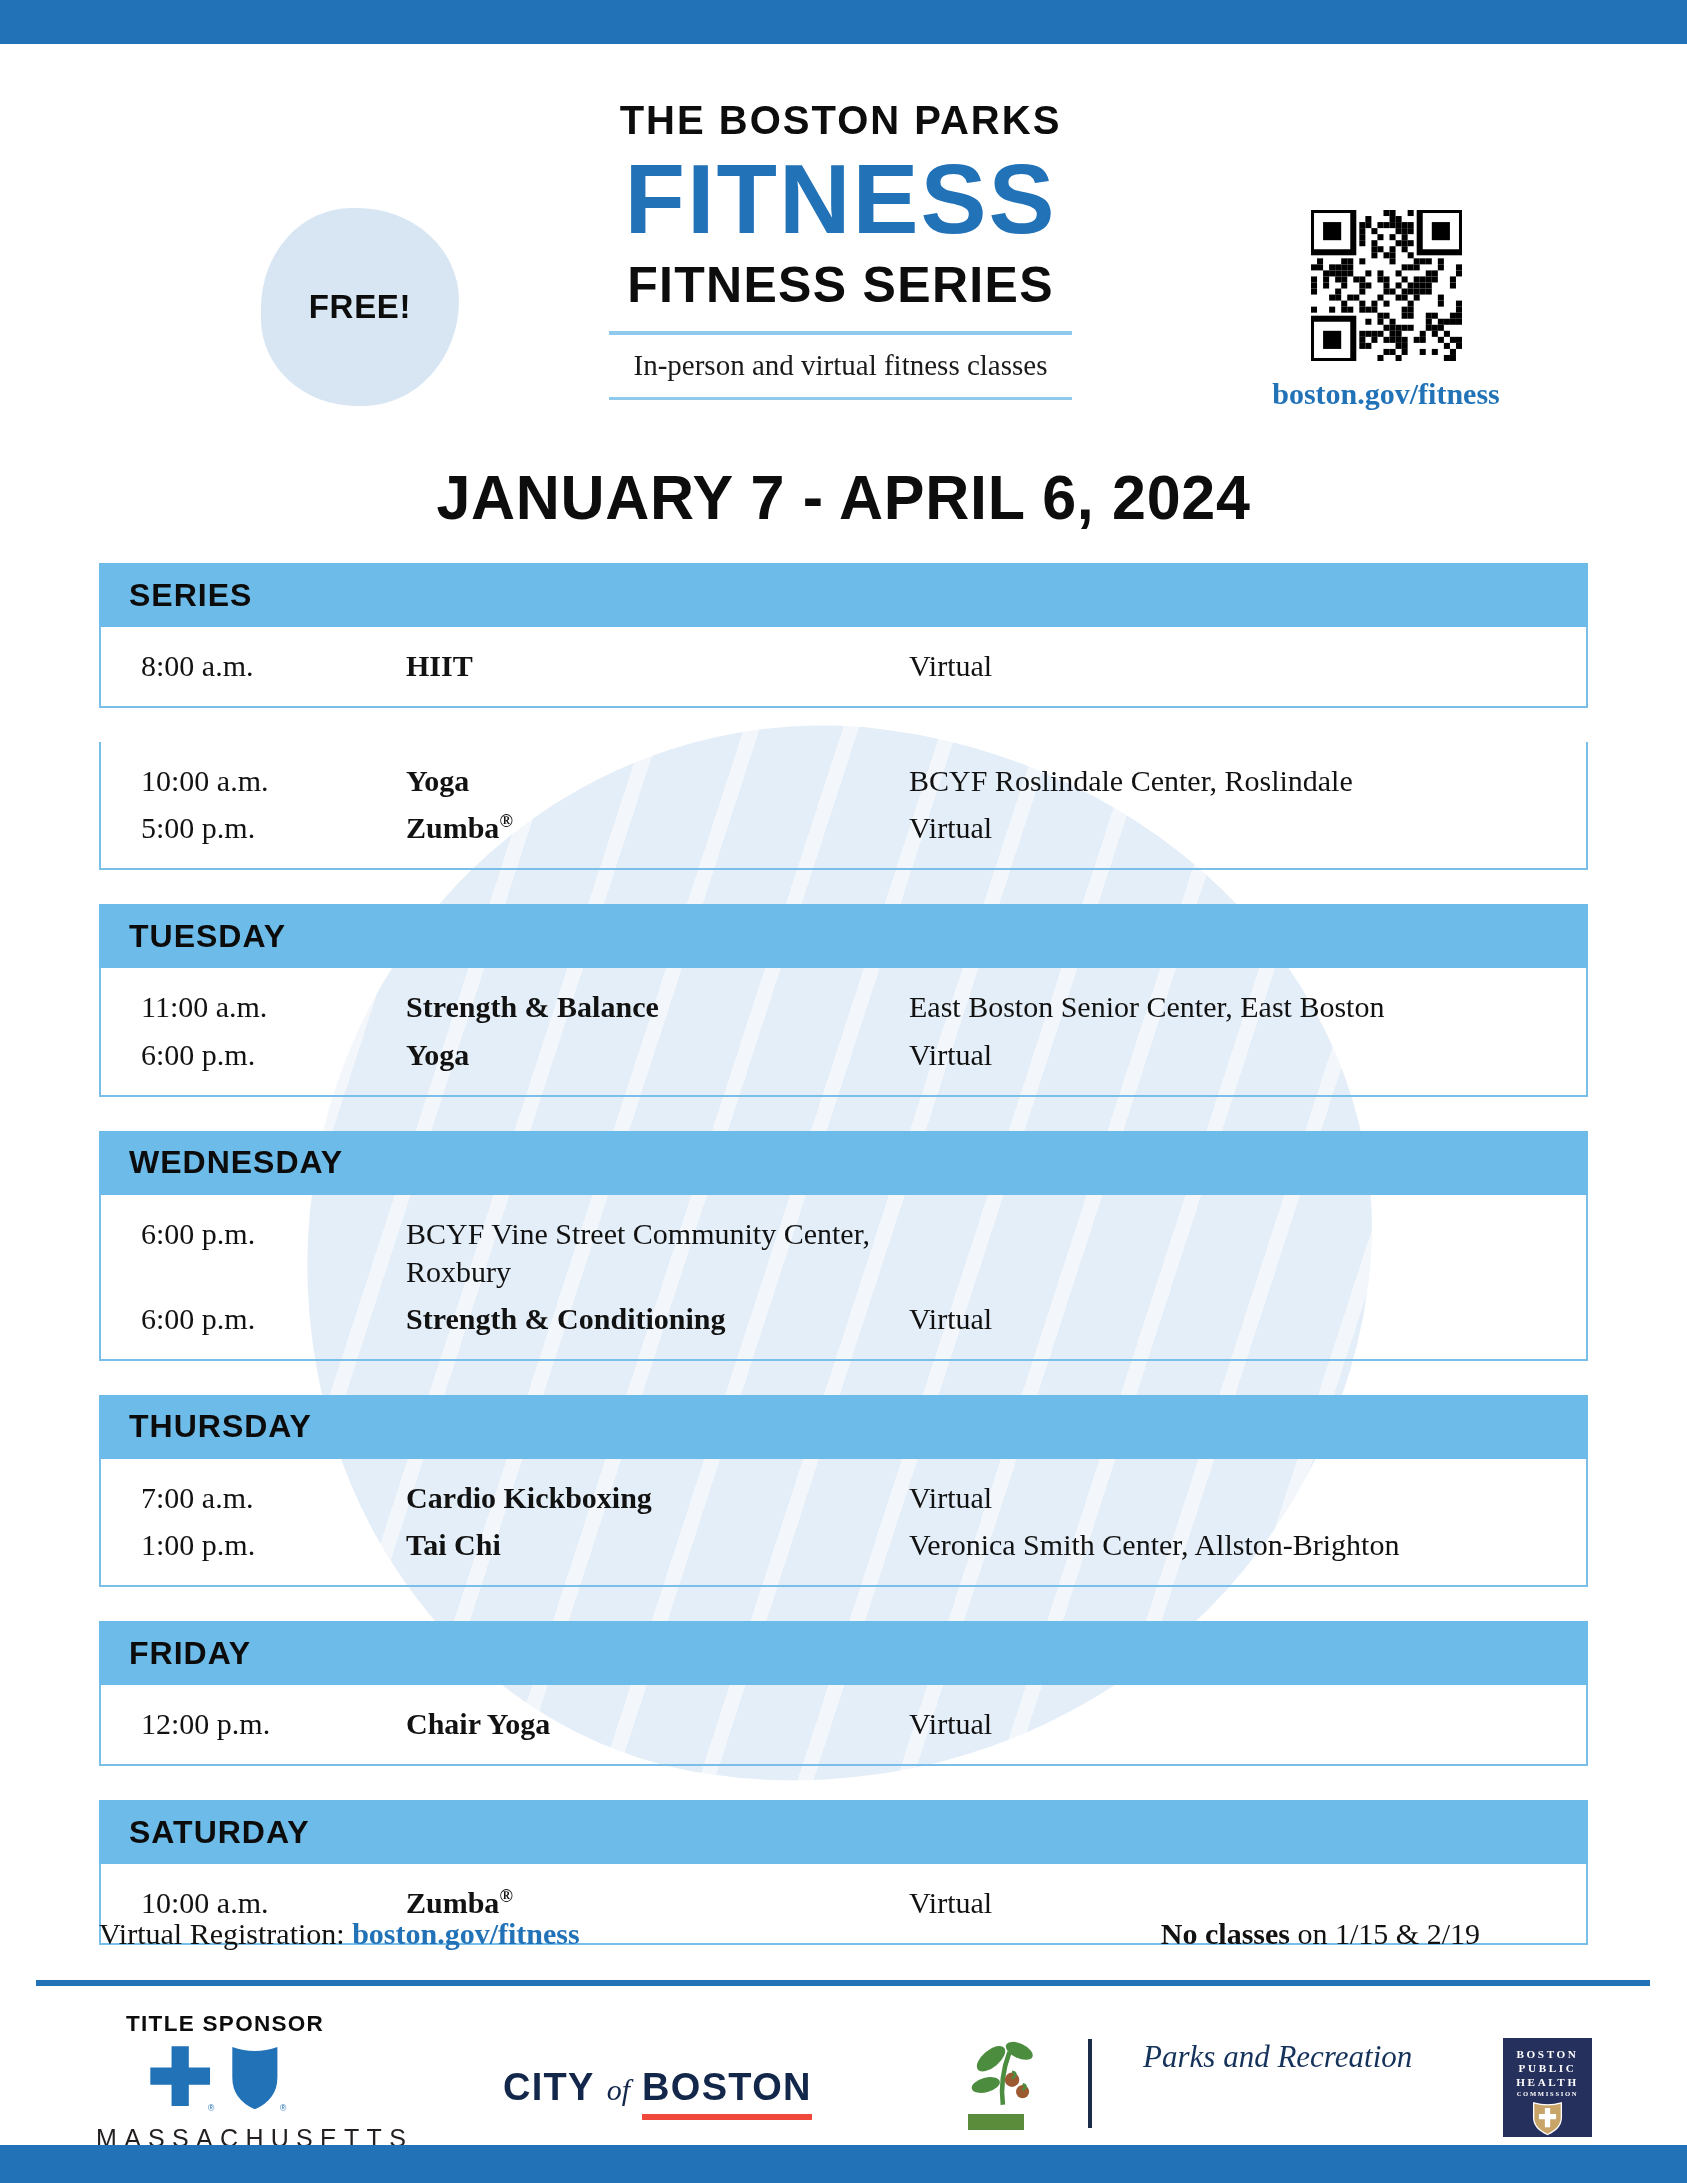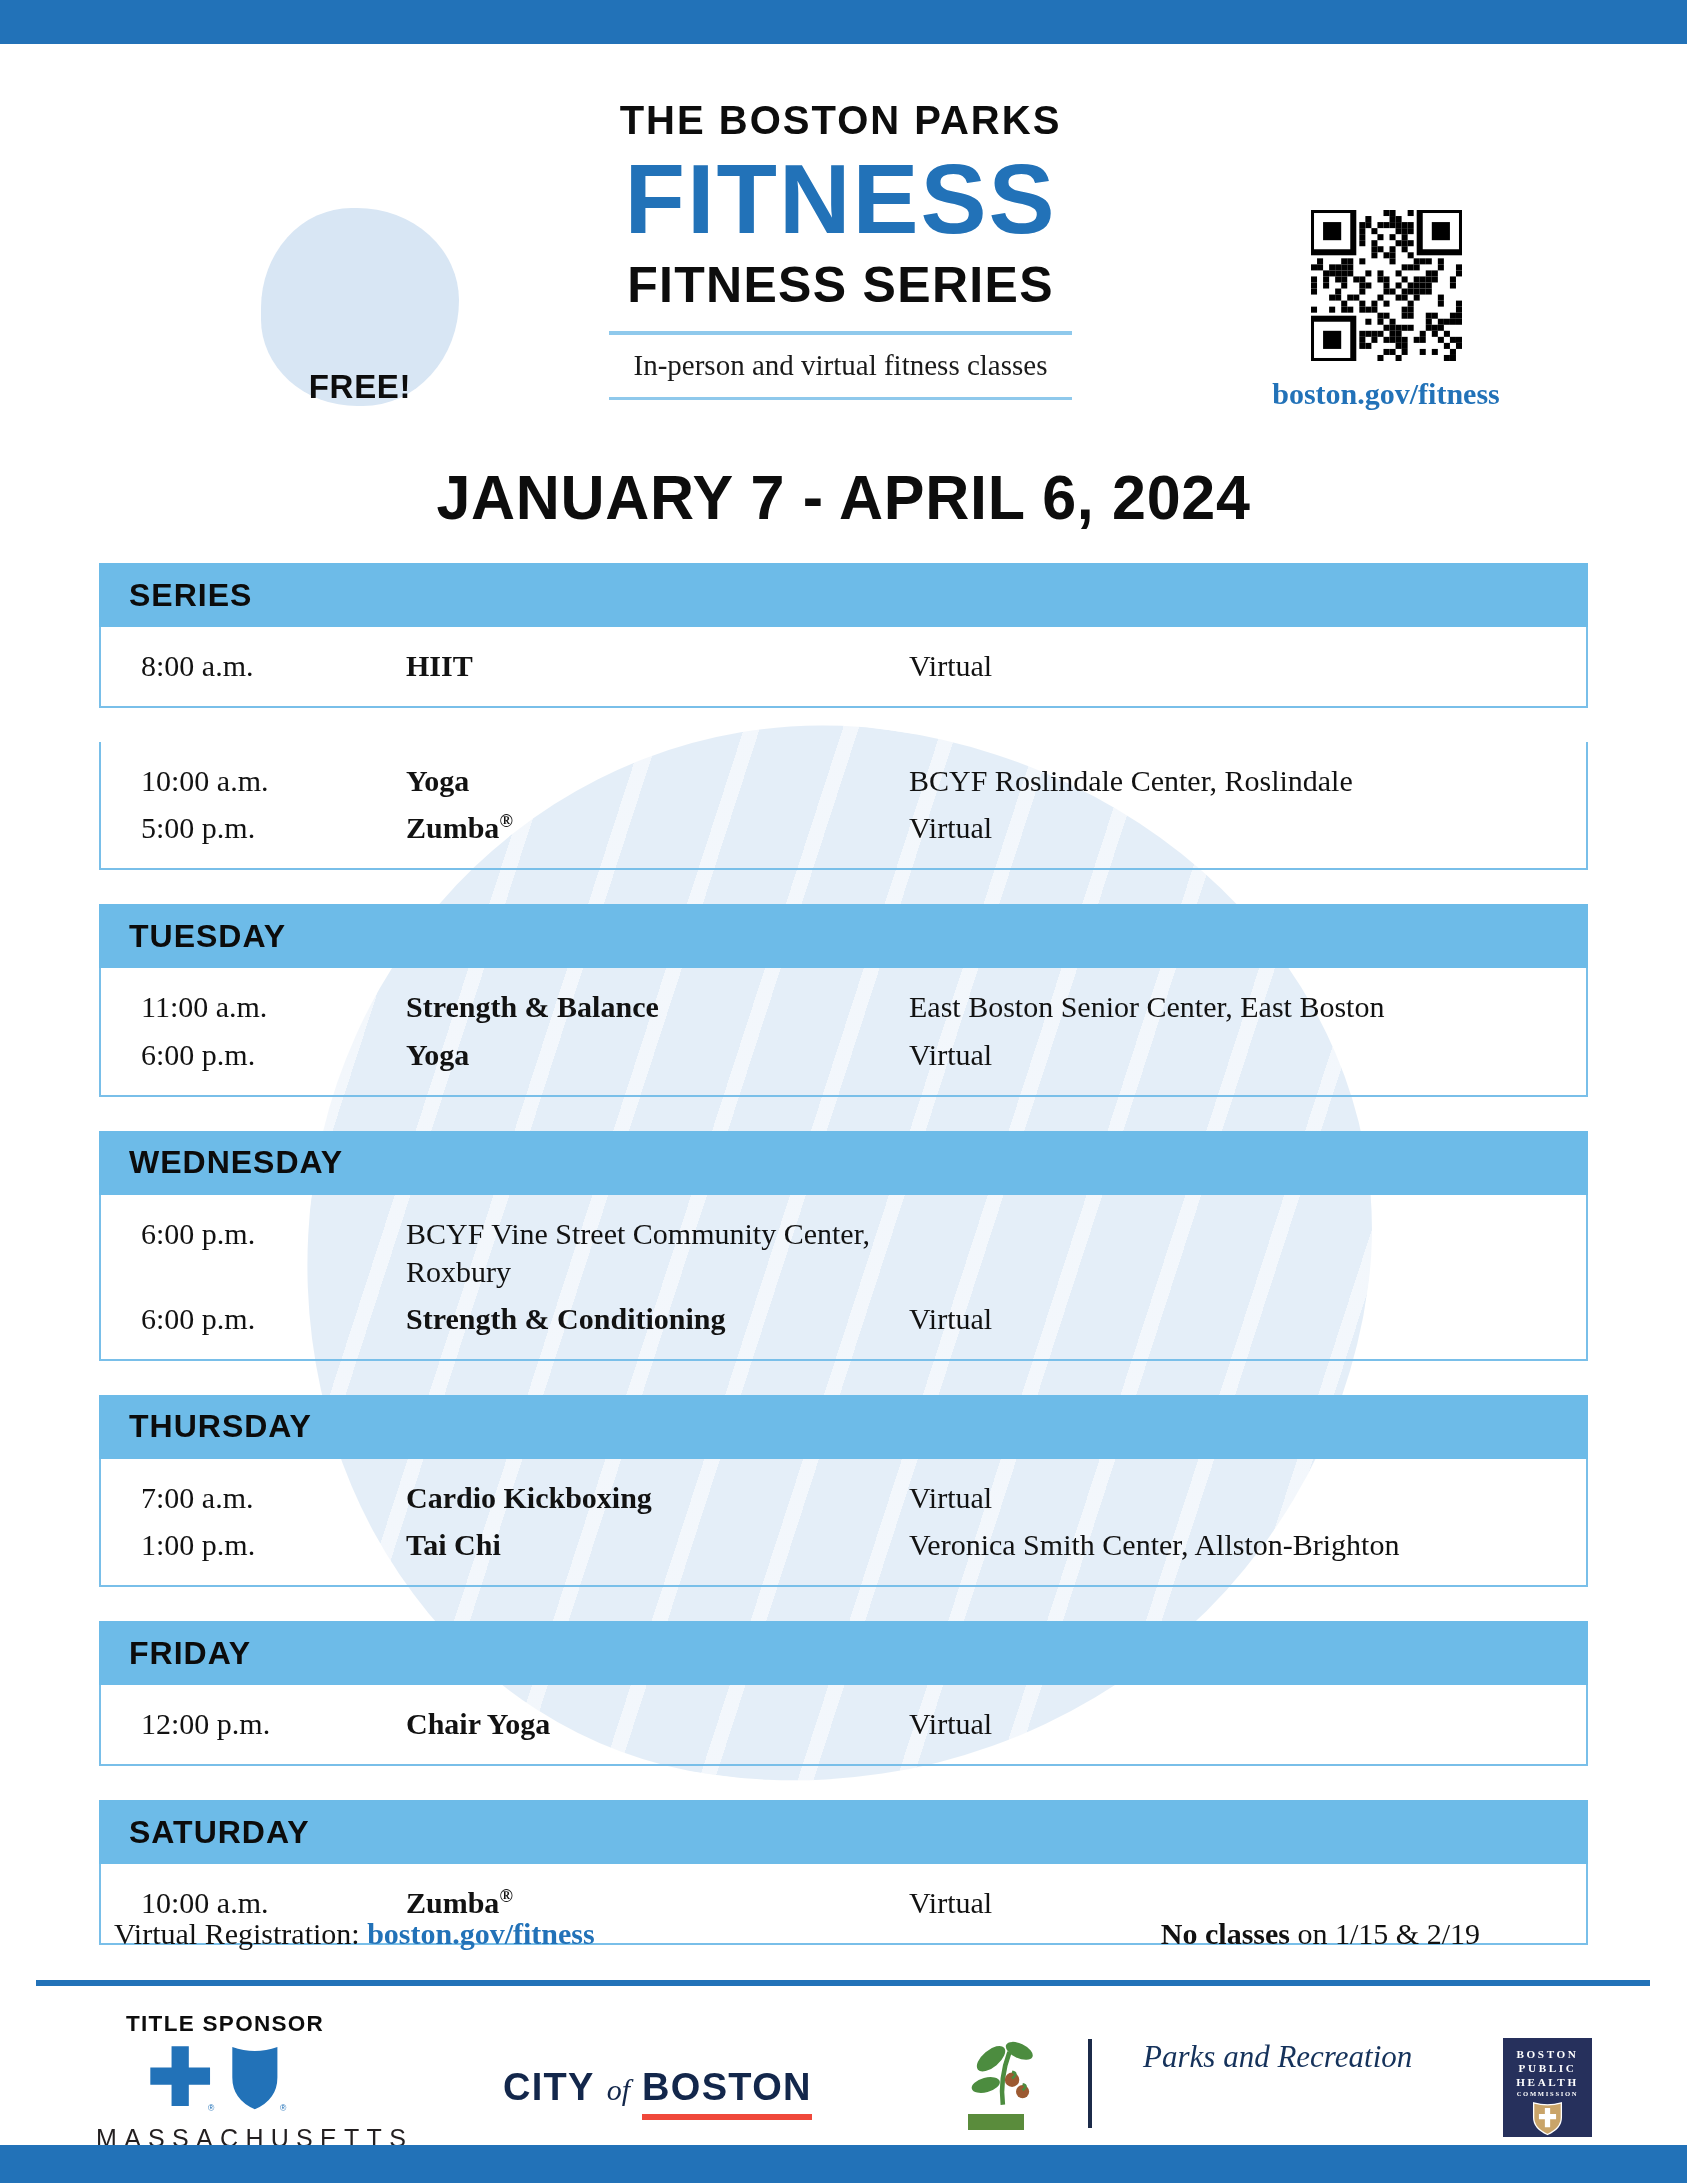--- a/index.html
+++ b/index.html
@@ -18,21 +18,21 @@
     background:#E4EEF8;
     border-radius:48% 52% 55% 45% / 50% 46% 54% 50%;
     transform:rotate(8deg);
     background-image:repeating-linear-gradient(100deg, rgba(255,255,255,0) 0 79px, rgba(255,255,255,.55) 79px 94px);
   }
 
   
   .free-badge {
     position:absolute; left:261px; top:208px; width:198px; height:198px;
     background:#D8E6F4; border-radius:47% 53% 50% 50% / 52% 48% 55% 45%;
-    display:flex; align-items:flex-end; justify-content:center;
+    display:flex; align-items:center; justify-content:center;
     font-size:33px; font-weight:bold; letter-spacing:0.7px; color:#0d0d0d;
   }
   .header-center { position:absolute; left:566px; top:98px; width:549px; text-align:center; }
   .kicker  { font-size:40px; font-weight:bold; letter-spacing:2px; color:#0d0d0d; }
   .title   { font-size:99px; font-weight:bold; letter-spacing:2px; color:#2272B8; line-height:1.05; margin-top:4px; }
   .subtitle{ font-size:50px; font-weight:bold; letter-spacing:1.3px; color:#0d0d0d; margin-top:5.3px; }
   .rule    { width:463px; height:3.3px; background:#8FC9EC; margin:17px auto 0 auto; }
   .tagline { font-family:"Liberation Serif", serif; font-size:29px; color:#1a1a1a; margin-top:14.6px; }
   .rule2   { margin-top:14.6px; }
 
@@ -61,21 +61,21 @@
     display:grid; grid-template-columns:265px 503px 1fr; align-items:baseline;
     padding-left:40px; font-family:"Liberation Serif", serif; font-size:30px;
     line-height:38px; color:#121212; margin-top:9.3px;
   }
   .row:first-child { margin-top:0; }
   .row .c { font-weight:bold; }
   sup.reg { font-size:60%; vertical-align:super; line-height:0; }
 
   
   .footer { position:absolute; left:99px; top:1917px; width:1381px; display:flex; justify-content:space-between;
-            font-family:"Liberation Serif", serif; font-size:30px; color:#121212;padding-left:15px; }
+            font-family:"Liberation Serif", serif; font-size:30px; color:#121212; }
   .footer .link { color:#2272B8; font-weight:bold; }
   .footer b { font-weight:bold; }
   .divider-line { position:absolute; left:36px; top:1980px; width:1614px; height:6px; background:#2272B8; }
 
   
   .title-sponsor { position:absolute; left:126px; top:2011px; font-size:22.5px; font-weight:bold; letter-spacing:1.3px; color:#0d0d0d; }
   .bcbs { position:absolute; left:96px; top:2043px; width:245px; text-align:center; }
   .bcbs-logos { display:flex; justify-content:center; align-items:flex-start; gap:6.6px; height:73px; }
   .bcbs-caption { margin-top:8px; font-size:25px; letter-spacing:7.3px; color:#231F20; }
 

